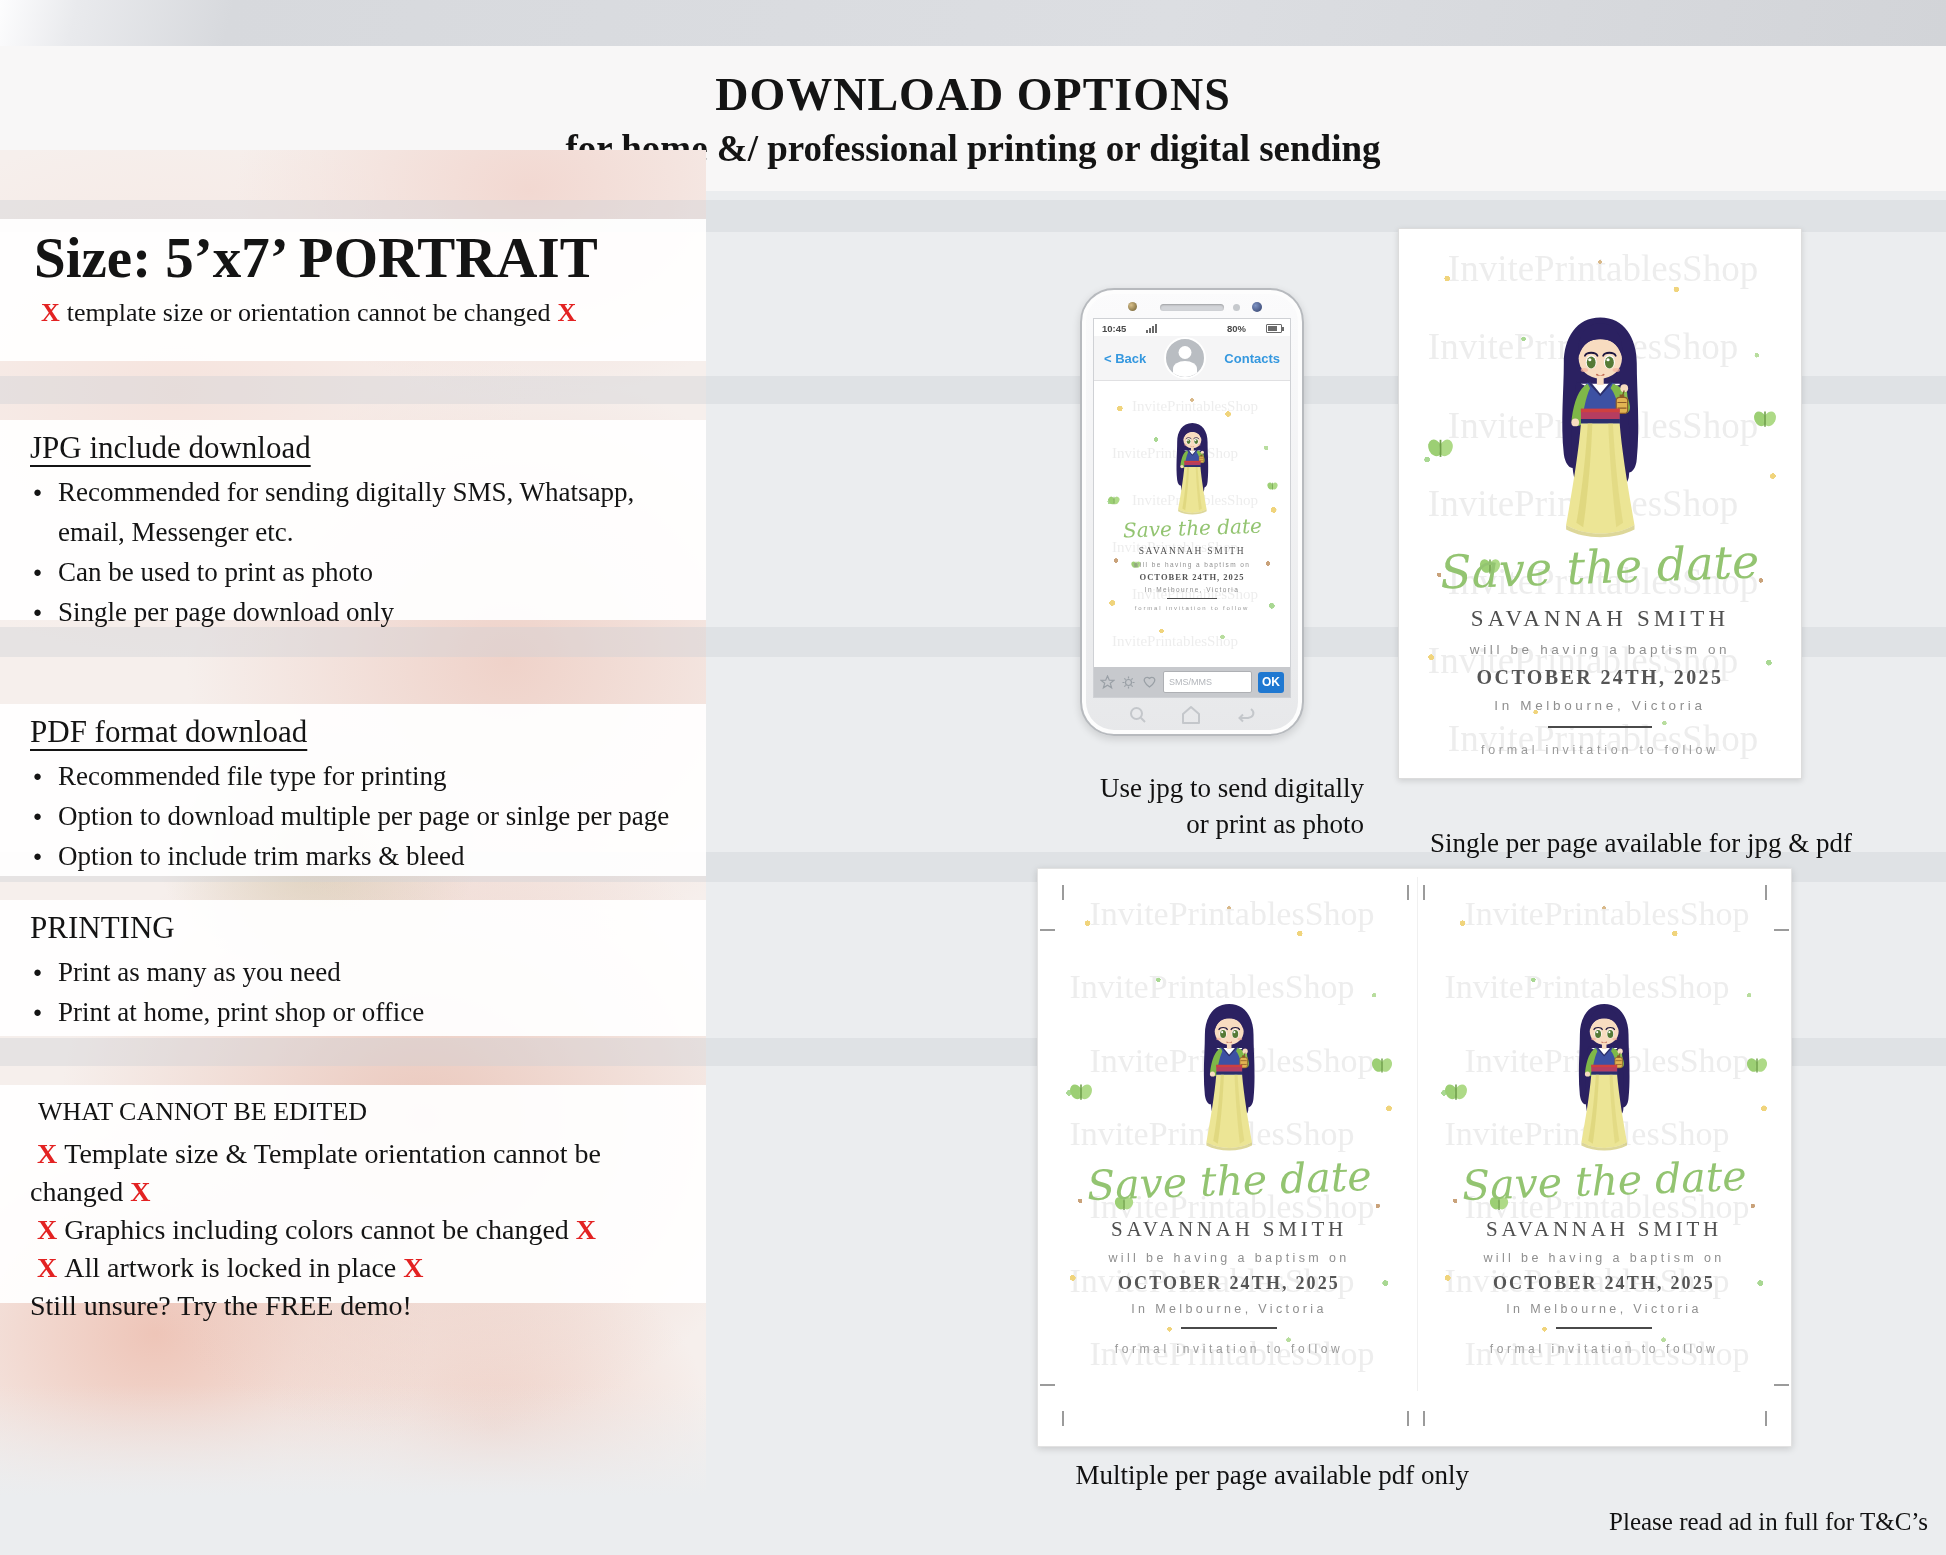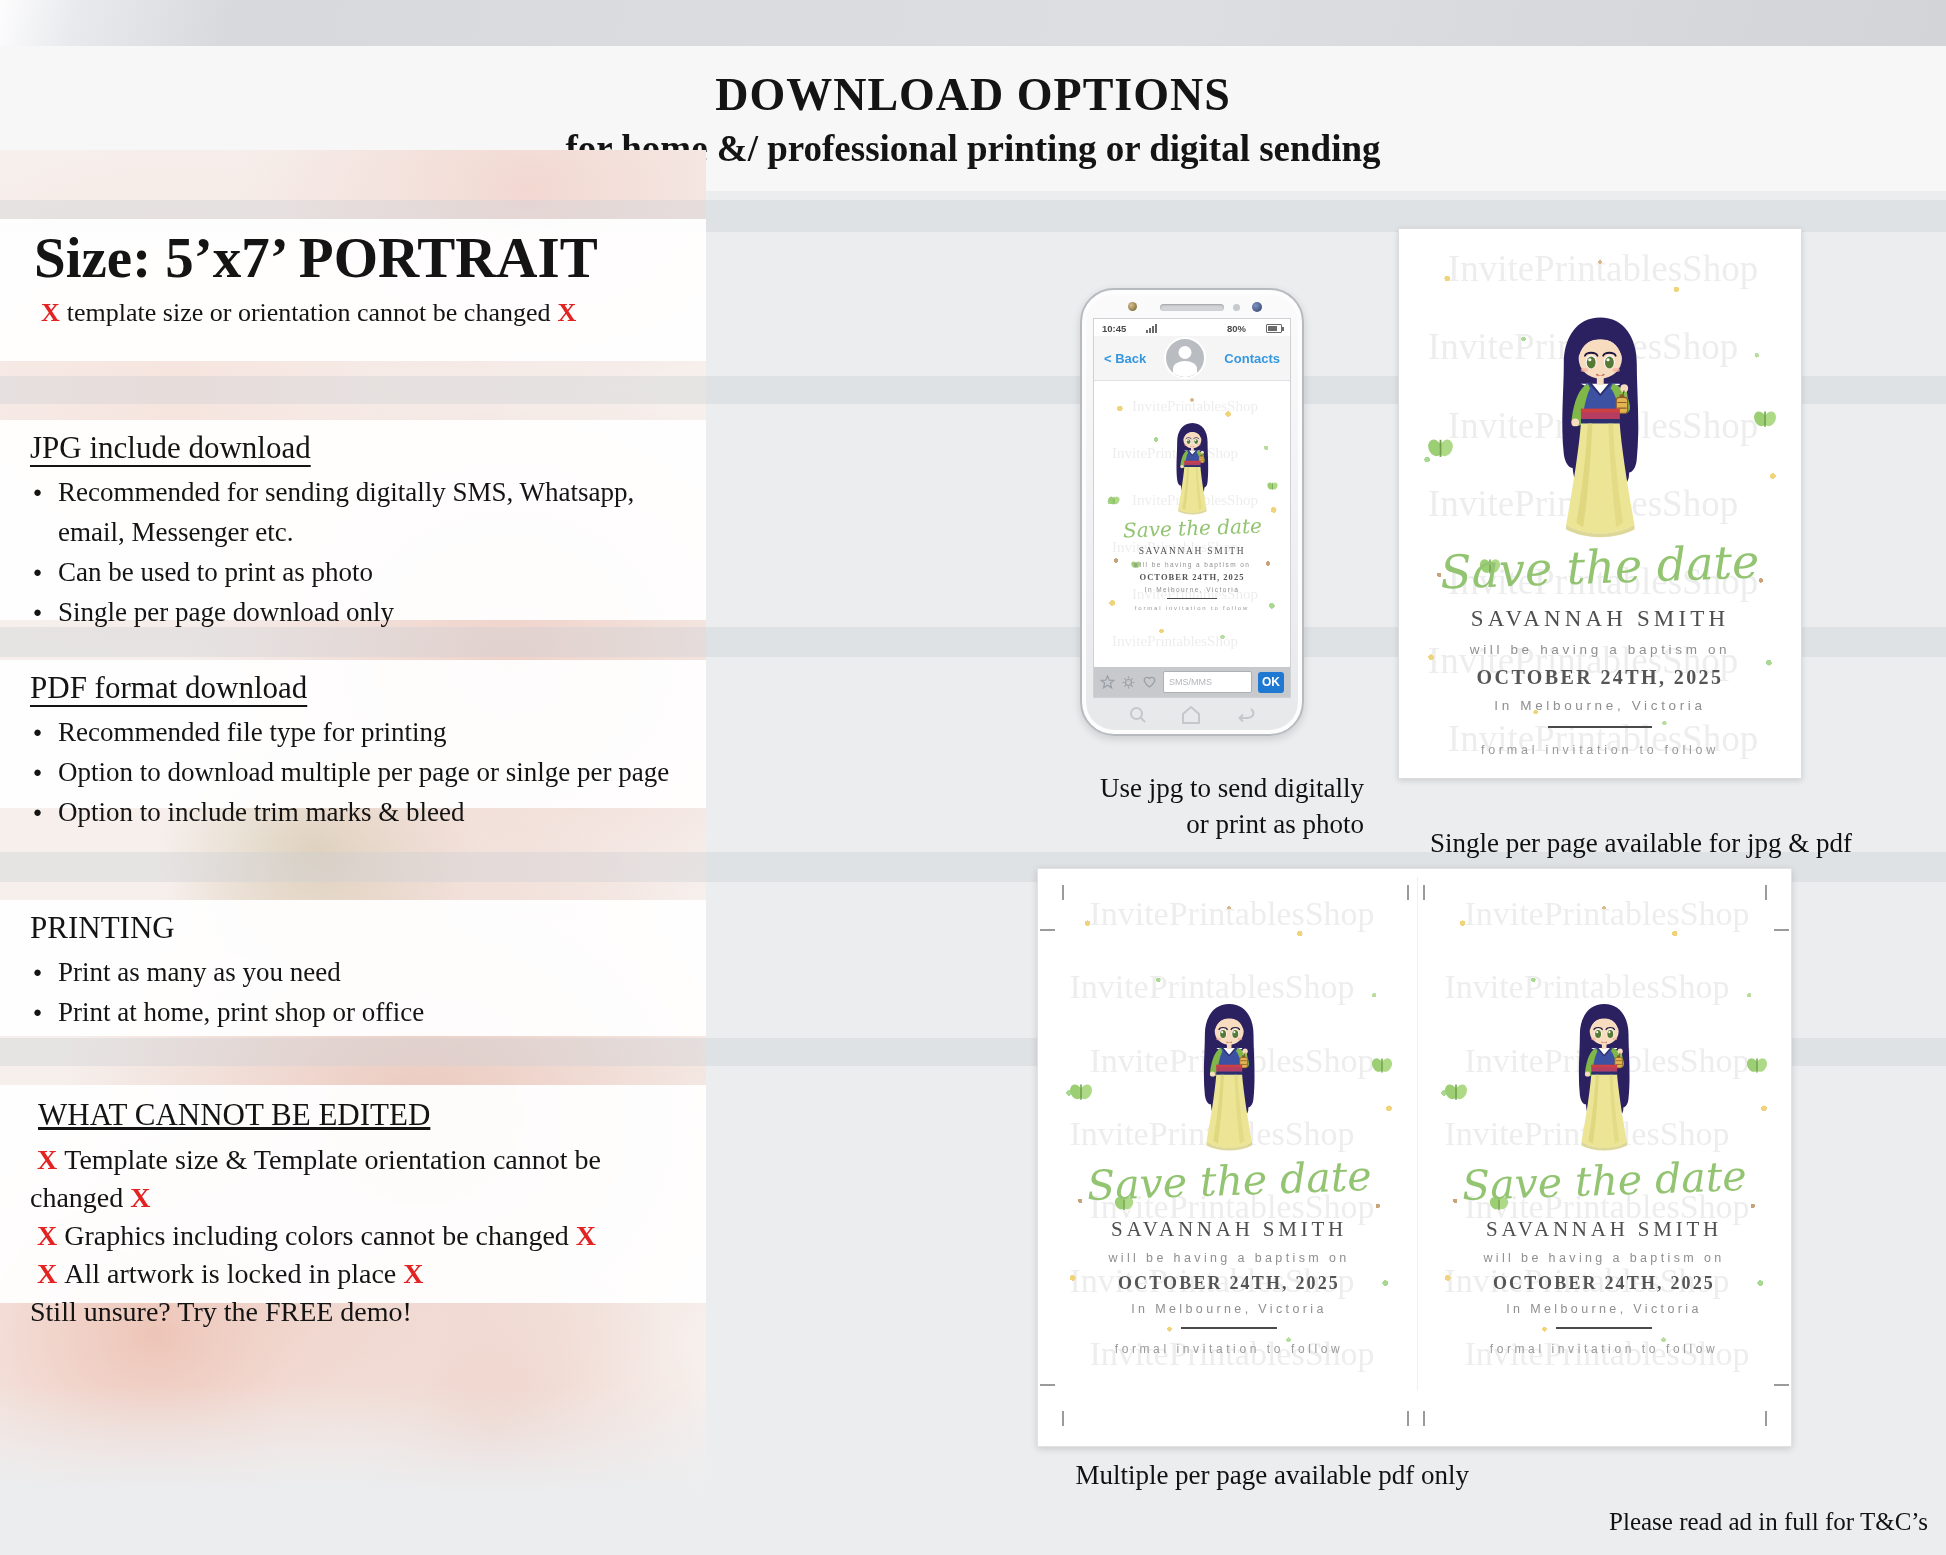--- a/index.html
+++ b/index.html
@@ -32,26 +32,26 @@
 
   
   .band{position:absolute;left:0;width:706px;background:rgba(255,255,255,.93);box-sizing:border-box;padding-left:30px;}
   .band-size{top:219px;height:142px;padding-left:34px;}
   .size-title{font-size:57px;font-weight:bold;margin-top:6px;}
   .xline{font-size:26px;margin-top:8px;}
   .xred{color:#e32222;font-weight:bold;margin:0 7px;}
   .band h3{font-size:31px;font-weight:normal;margin:10px 0 6px 0;}
   .u{text-decoration:underline;text-underline-offset:7px;text-decoration-thickness:2px;}
   .band-jpg{top:420px;height:200px;}
-  .band-pdf{top:660px;height:148px;}
+  .band-pdf{top:704px;height:172px;}
   .band-print{top:900px;height:136px;}
   .band-locked{top:1085px;height:218px;}
   .bullet{display:flex;font-size:27px;line-height:40px;padding-right:14px;}
   .bullet::before{content:"\25CF";font-size:15px;margin:0 16px 0 3px;}
-  .locked-title{font-size:31px;margin:12px 0 8px 8px;text-decoration:underline;}
+  .locked-title{font-size:26px;margin:12px 0 8px 8px;}
   .locked-line{font-size:28px;line-height:38px;}
   .locked-note{font-size:28px;line-height:38px;}
 
   
   .invite{position:absolute;background:#fff;text-align:center;overflow:hidden;}
   .iv-stack{position:relative;height:100%;display:flex;flex-direction:column;align-items:center;z-index:2;}
   .wm{position:absolute;inset:0;display:flex;flex-direction:column;justify-content:space-around;
       color:rgba(105,105,105,.12);overflow:hidden;z-index:0;pointer-events:none;}
   .wm div{white-space:nowrap;line-height:1;}
   .wm div:nth-child(even){margin-left:-34px;}

